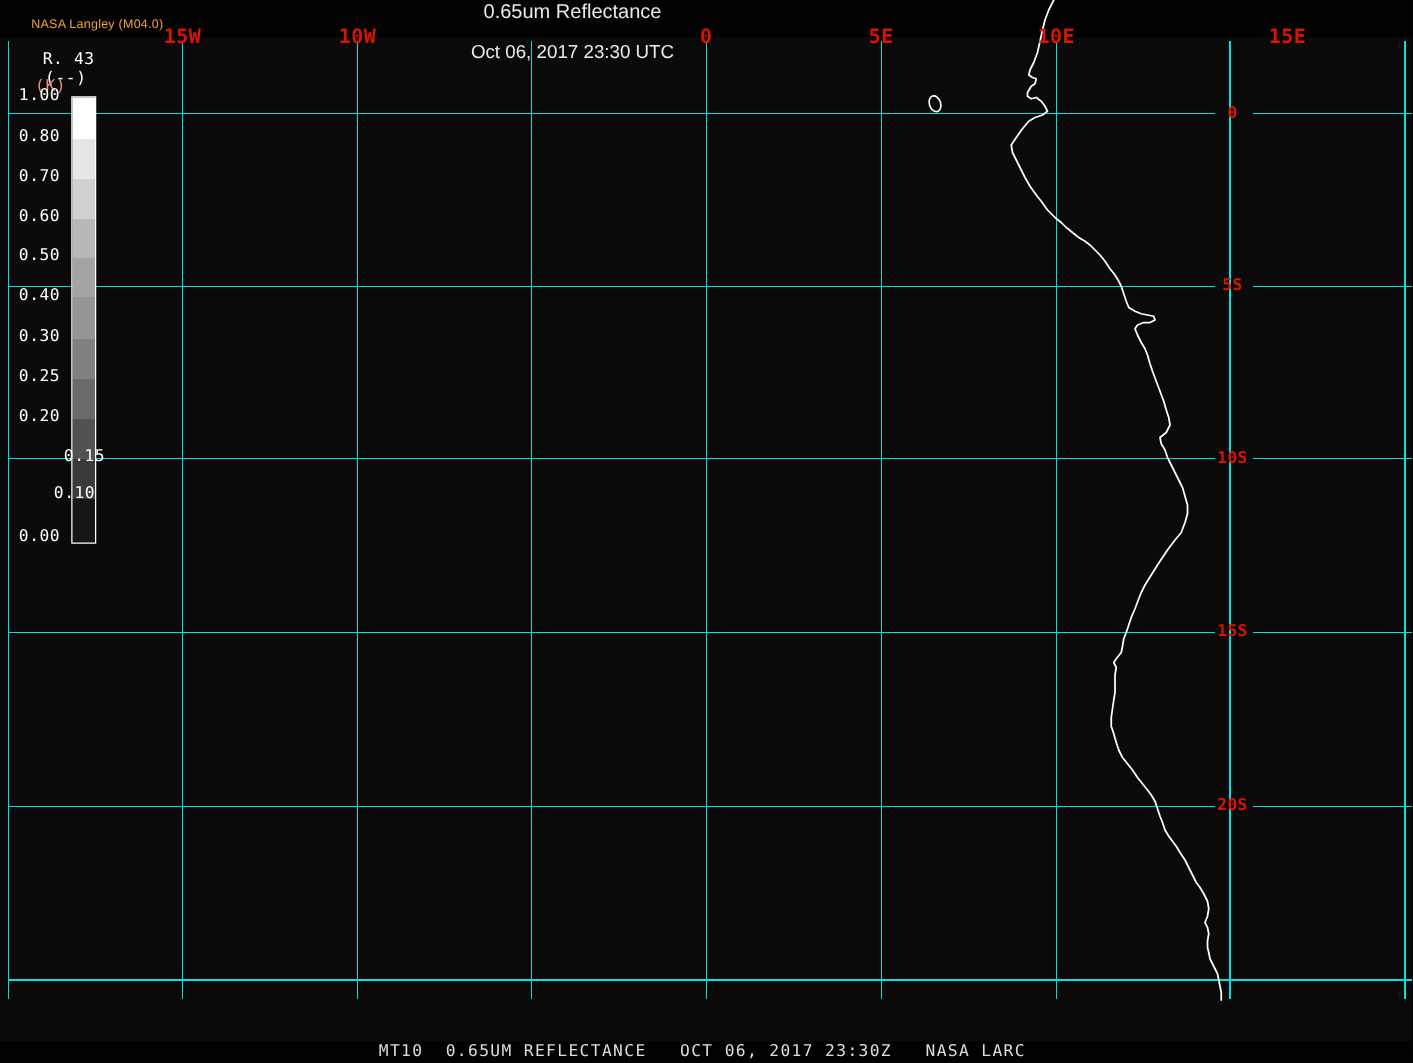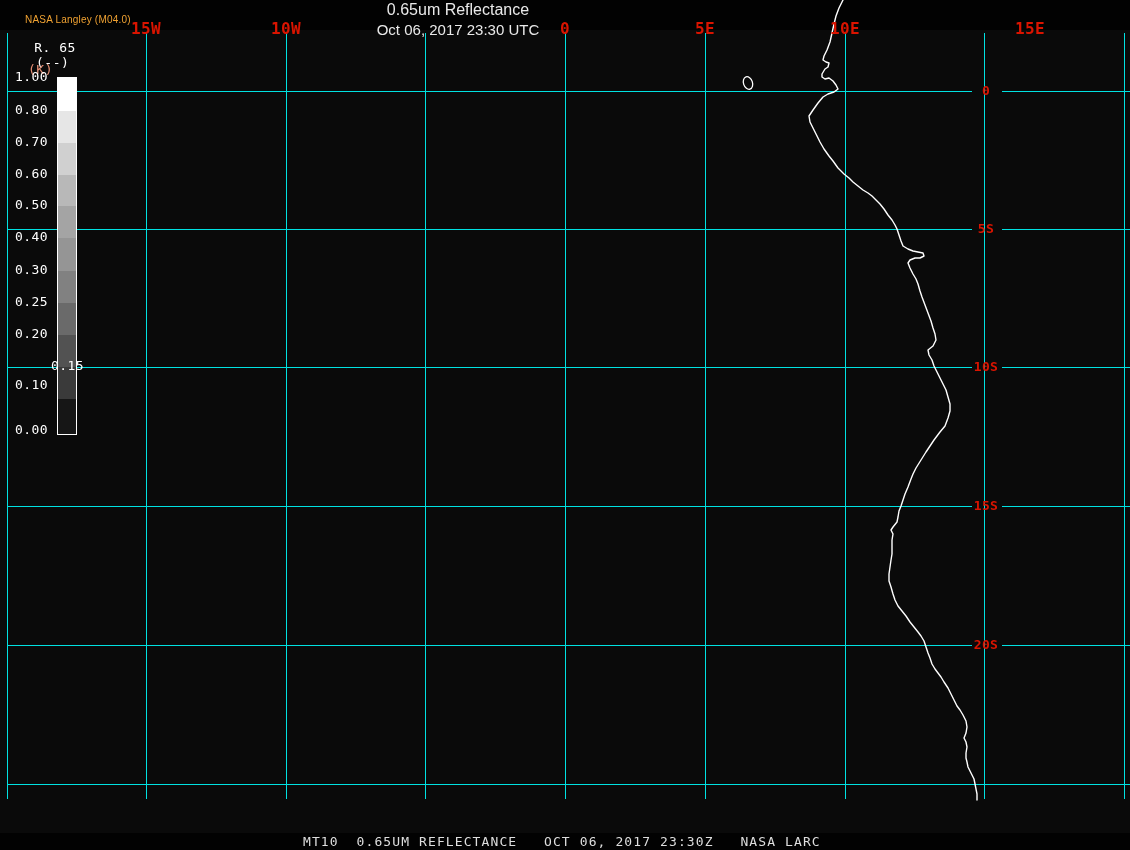--- a/index.html
+++ b/index.html
@@ -5,21 +5,21 @@
   html,body{margin:0;padding:0;background:#000;}
   .screen{position:relative;width:1130px;height:850px;background:#020202;overflow:hidden;
           font-family:"DejaVu Sans Mono",monospace;}
   .map-bg{position:absolute;left:0;top:30px;width:1130px;height:803px;background:#0a0a0a;}
   #map-svg{position:absolute;left:0;top:0;width:1130px;height:850px;}
 
   .src-label{position:absolute;left:25px;top:14px;font-family:"Liberation Sans",sans-serif;
              font-size:10px;letter-spacing:.2px;}
   .title-block{position:absolute;left:285px;top:2px;width:346px;text-align:center;
                font-family:"Liberation Sans",sans-serif;line-height:1;}
-  .title-line1{font-size:16px;margin-bottom:4px;}
+  .title-line1{font-size:16px;margin-bottom:16px;}
   .title-line2{font-size:15px;}
 
   .cb-name{position:absolute;left:30px;top:40px;width:50px;text-align:center;
            font-size:13px;color:#fff;letter-spacing:.5px;}
   .cb-units1{position:absolute;left:36px;top:55px;font-size:13px;color:#fff;letter-spacing:.5px;}
   .cb-units2{position:absolute;left:28px;top:62px;font-size:13px;letter-spacing:.5px;}
   .cb-bar{position:absolute;left:57px;top:77px;width:18px;height:353px;border:1px solid #fff;}
   .cb-tick{position:absolute;left:8px;width:40px;text-align:right;font-size:13px;
            color:#fff;letter-spacing:.4px;line-height:14px;}
 
@@ -62,36 +62,36 @@
       <ellipse cx="748" cy="83" rx="4.5" ry="6.5" fill="none" stroke="#ffffff" stroke-width="1.3" transform="rotate(-18 748 83)"></ellipse>
     </svg>
 
   <div class="src-label" style="color: rgb(240, 162, 50);">NASA Langley (M04.0)</div>
 
   <div class="title-block" style="color: rgb(233, 233, 233);">
     <div class="title-line1">0.65um Reflectance</div>
     <div class="title-line2">Oct 06, 2017 23:30 UTC</div>
   </div>
 
-  <div class="cb-name">R. 65</div>
+  <div class="cb-name">R. 43</div>
   <div class="cb-units1">(--)</div>
   <div class="cb-units2" style="color: rgb(229, 143, 116);">(K)</div>
   <div class="cb-bar" id="cb-bar" style="top: 77px; height: 356px; background: linear-gradient(rgb(255, 255, 255) 0%, rgb(255, 255, 255) 9.3%, rgb(230, 230, 230) 9.3%, rgb(230, 230, 230) 18.3%, rgb(208, 208, 208) 18.3%, rgb(208, 208, 208) 27.2%, rgb(184, 184, 184) 27.2%, rgb(184, 184, 184) 36%, rgb(164, 164, 164) 36%, rgb(164, 164, 164) 44.9%, rgb(149, 149, 149) 44.9%, rgb(149, 149, 149) 54.2%, rgb(129, 129, 129) 54.2%, rgb(129, 129, 129) 63.2%, rgb(106, 106, 106) 63.2%, rgb(106, 106, 106) 72.2%, rgb(82, 82, 82) 72.2%, rgb(82, 82, 82) 81.2%, rgb(58, 58, 58) 81.2%, rgb(58, 58, 58) 90.2%, rgb(22, 22, 22) 90.2%, rgb(22, 22, 22) 99.2%);"></div>
   <div id="cb-ticks">
       <div class="cb-tick" style="top: 70px;">1.00</div>
       <div class="cb-tick" style="top: 103px;">0.80</div>
       <div class="cb-tick" style="top: 135px;">0.70</div>
       <div class="cb-tick" style="top: 167px;">0.60</div>
       <div class="cb-tick" style="top: 198px;">0.50</div>
       <div class="cb-tick" style="top: 230px;">0.40</div>
       <div class="cb-tick" style="top: 263px;">0.30</div>
       <div class="cb-tick" style="top: 295px;">0.25</div>
       <div class="cb-tick" style="top: 327px;">0.20</div>
       <div class="cb-tick" style="top: 359px; margin-left: 36px;">0.15</div>
-      <div class="cb-tick" style="top: 378px;">0.10</div>
+      <div class="cb-tick" style="top: 388px; margin-left: 28px;">0.10</div>
       <div class="cb-tick" style="top: 423px;">0.00</div>
     </div>
 
   <div id="lon-labels">
       <div class="lon-label" style="left: 124px; color: rgb(218, 20, 0);">15W</div>
       <div class="lon-label" style="left: 264px; color: rgb(218, 20, 0);">10W</div>
       <div class="lon-label" style="left: 543px; color: rgb(218, 20, 0);">0</div>
       <div class="lon-label" style="left: 683px; color: rgb(218, 20, 0);">5E</div>
       <div class="lon-label" style="left: 823px; color: rgb(218, 20, 0);">10E</div>
       <div class="lon-label" style="left: 1008px; color: rgb(218, 20, 0);">15E</div>

